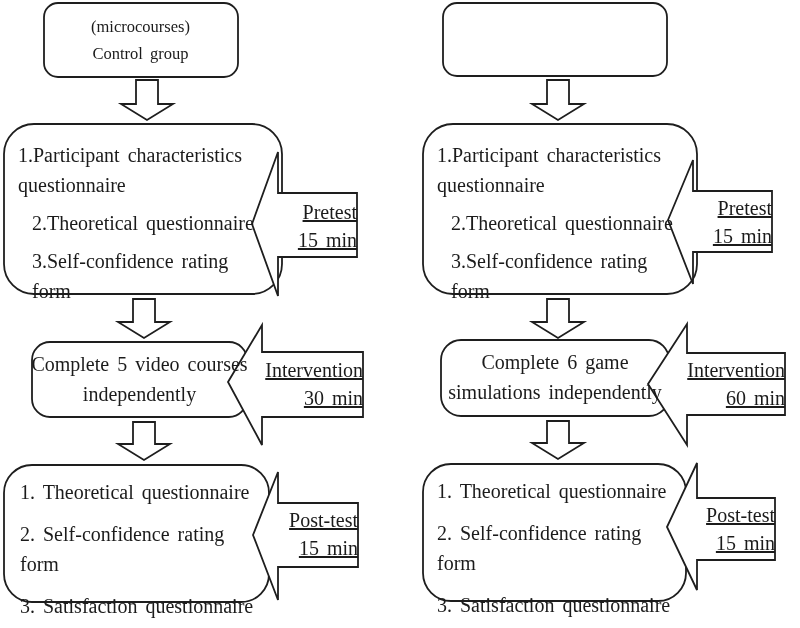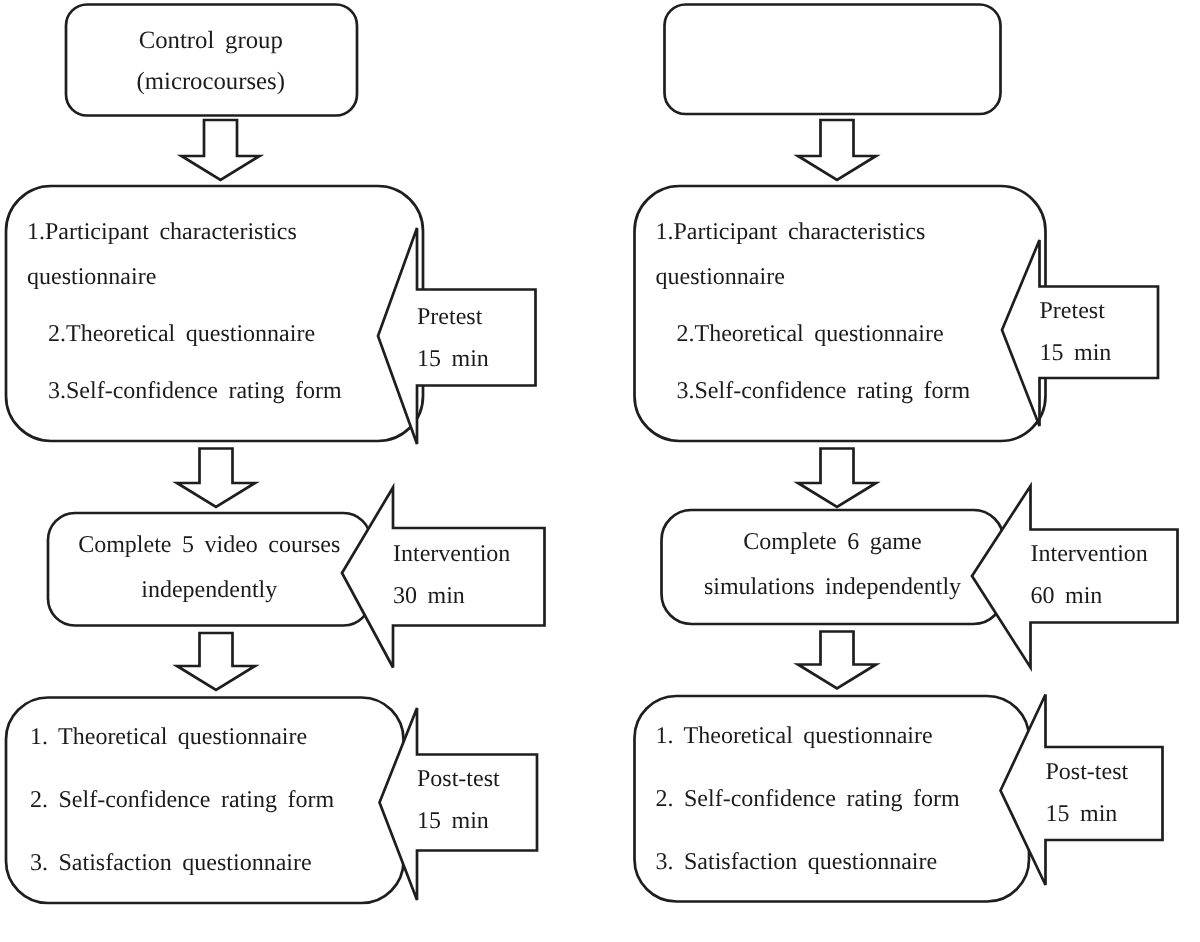--- a/index.html
+++ b/index.html
@@ -16,29 +16,29 @@
   }
   #shapes{position:absolute;left:0;top:0;z-index:0;}
   #shapes rect,#shapes path{
     fill:var(--fill,#fff);
     stroke:var(--stroke,#1e1e1e);
     stroke-width:1.8;
     stroke-linejoin:miter;
   }
   .abs{position:absolute;z-index:1;}
   .txt{
-    font-size:16px;
+    font-size:20px;
     line-height:30px;
     color:var(--text,#1b1b1b);
     word-spacing:3px;
     white-space:normal;
   }
   .center{text-align:center;}
   .header-txt{line-height:27px;font-size:16.5px;}
-  .label-txt{line-height:28px;text-align:left;}
+  .label-txt{line-height:28px;text-align:right;text-decoration:underline;}
   .item + .item{margin-top:8px;margin-left:14px;}
   .item-g + .item-g{margin-top:12px;}
 </style>
 </head>
 <body>
 
 <div id="stage">
 
   <svg id="shapes" width="800" height="628" viewBox="0 0 800 628">
 
@@ -63,22 +63,22 @@
     <path d="M252 224 L278 152 L278 193 L357 193 L357 257 L278 257 L278 296 Z"></path>
     <path d="M228 382 L262 325 L262 352 L363 352 L363 417 L262 417 L262 445 Z"></path>
     <path d="M253 535 L278 472 L278 503 L358 503 L358 567 L278 567 L278 600 Z"></path>
 
     <path d="M668 220 L693 160 L693 191 L772 191 L772 252 L693 252 L693 284 Z"></path>
     <path d="M648 384 L687 324 L687 353 L785 353 L785 415 L687 415 L687 445 Z"></path>
     <path d="M667 527 L697 463 L697 498 L775 498 L775 560 L697 560 L697 590 Z"></path>
   </svg>
 
   <div class="abs txt header-txt center" style="left:43px;top:13px;width:195px">
+    <div>(microcourses)</div>
     <div>Control group</div>
-    <div>(microcourses)</div>
   </div>
 
   <div class="abs txt" style="left:18px;top:140px;width:240px">
     <div class="item">1.Participant characteristics questionnaire</div>
     <div class="item">2.Theoretical questionnaire</div>
     <div class="item">3.Self-confidence rating form</div>
   </div>
 
   <div class="abs txt label-txt" style="left:278px;top:198px;width:79px">
     <div>Pretest</div>

